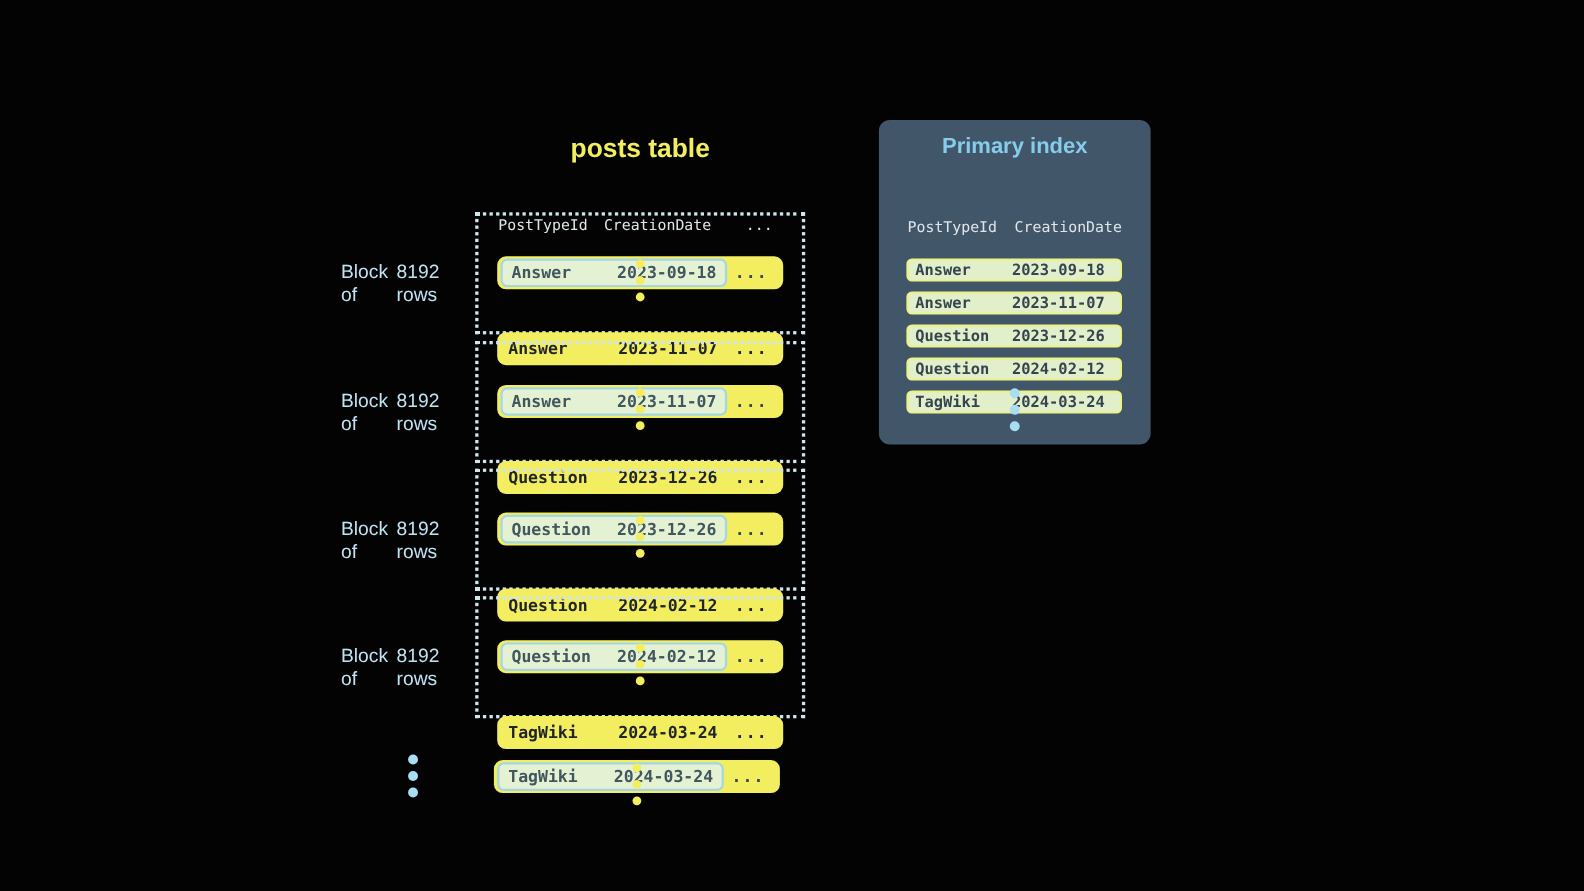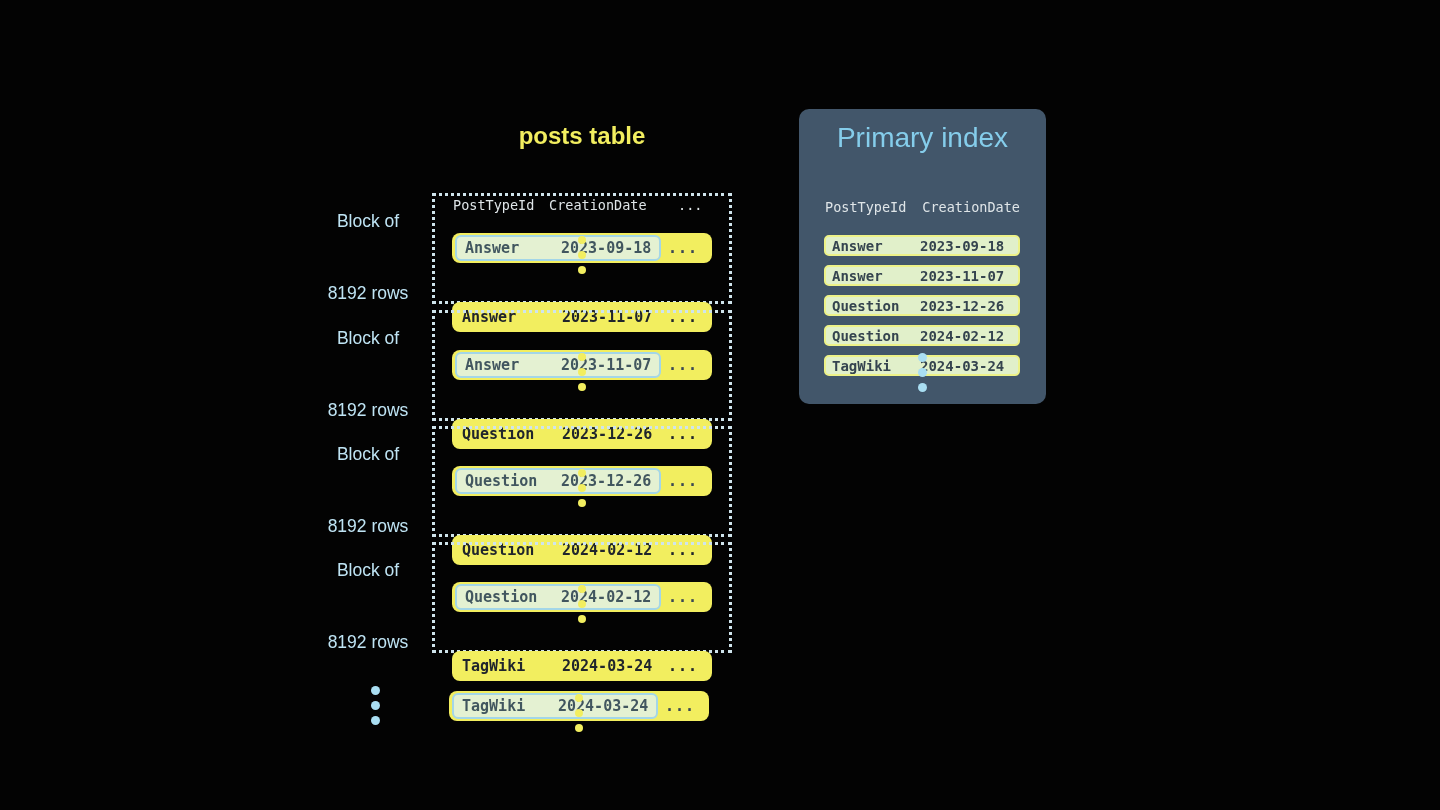--- a/index.html
+++ b/index.html
@@ -49,36 +49,36 @@
     border-radius:6px;padding:0 8px 0 0;color:var(--highlight-text);}
   .hl-box .type{padding-left:8px;width:104px;}
   .row.highlight .tail{color:#3a4854;}
 
   .vdots{position:absolute;left:17px;width:260px;display:flex;flex-direction:column;
     align-items:center;gap:7px;}
   .vdots .dot{width:8px;height:8px;border-radius:50%;background:var(--yellow);}
   .block .vdots{top:40px;}
 
   .block-label{position:absolute;left:310px;width:116px;height:111px;
-    display:flex;flex-direction:column;justify-content:space-between;align-items:center;
+    display:flex;flex-direction:row;justify-content:flex-start;align-items:center;
     padding-top:18px;color:var(--block-label);font-size:17.5px;line-height:21px;}
   .label-1{top:193px;} .label-2{top:310px;} .label-3{top:426px;} .label-4{top:542px;}
 
   .overflow-row{position:absolute;left:449px;top:660px;width:260px;}
   .overflow-row .row{position:static;}
   .bottom-yellow-dots{position:absolute;left:449px;top:694px;width:260px;}
   .bottom-blue-dots{position:absolute;left:345px;top:686px;width:60px;
     display:flex;flex-direction:column;align-items:center;gap:6px;}
   .bottom-blue-dots .dot{width:9px;height:9px;border-radius:50%;background:var(--blue-dot);}
 
   
   .panel{position:absolute;left:799px;top:109px;width:247px;height:295px;
     background:var(--panel-bg);border-radius:10px;}
   .panel-title{position:absolute;top:13px;left:0;width:100%;text-align:center;
-    font-size:28px;font-weight:400;color:var(--panel-title);}
+    font-size:20px;font-weight:700;color:var(--panel-title);}
   .panel-headers{position:absolute;top:59px;left:0;width:100%;display:flex;
     justify-content:center;gap:16px;color:var(--header-text);font-size:13.5px;font-weight:500;}
   .index-row{position:absolute;left:25px;width:196px;height:21px;
     background:var(--index-row-bg);border:2px solid var(--index-row-border);
     border-radius:5px;display:flex;align-items:center;
     font-size:14px;font-weight:bold;color:var(--index-row-text);}
   .index-row .type{padding-left:6px;width:94px;}
   .ir-0{top:95px;} .ir-1{top:125px;} .ir-2{top:155px;} .ir-3{top:185px;} .ir-4{top:215px;}
   .panel .vdots{left:0;width:100%;top:244px;gap:6px;}
   .panel .vdots .dot{width:9px;height:9px;background:var(--blue-dot);}

